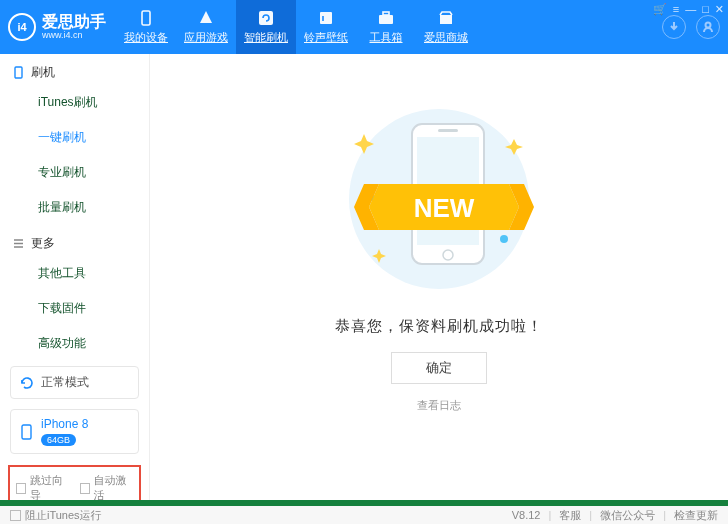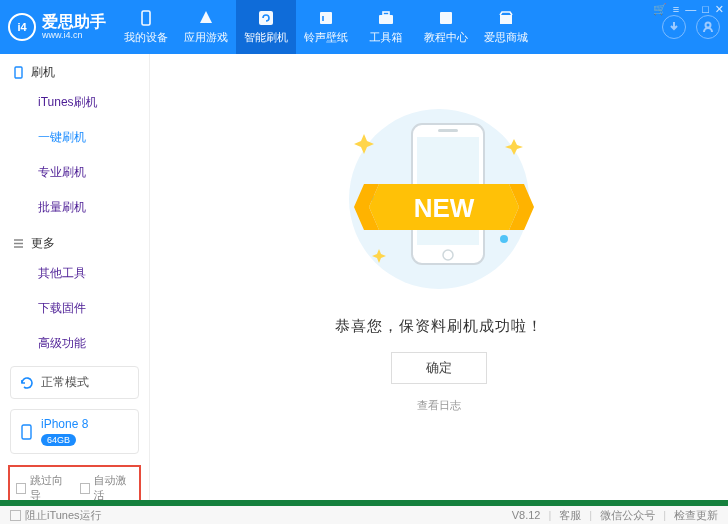--- a/index.html
+++ b/index.html
@@ -5,35 +5,35 @@
   * { margin:0; padding:0; box-sizing:border-box; font-family:"Microsoft YaHei","PingFang SC",Arial,sans-serif; }
   body { width:728px; height:524px; overflow:hidden; background:#fff; display:flex; flex-direction:column; }
 
   
   .header { height:54px; background:#1b8cff; display:flex; align-items:center; padding:0 8px; color:#fff; position:relative; }
   .logo-wrap { display:flex; align-items:center; margin-right:10px; }
   .logo-circle { width:28px; height:28px; border:2px solid #fff; border-radius:50%; display:flex; align-items:center; justify-content:center; font-weight:bold; font-size:11px; margin-right:6px; }
   .logo-text { font-size:16px; font-weight:bold; line-height:1; }
   .logo-sub  { font-size:9px; opacity:.9; }
   .top-tabs { display:flex; height:54px; }
-  .top-tab { width:60px; display:flex; flex-direction:column; align-items:center; justify-content:center; font-size:11px; gap:3px; opacity:.95; }
+  .top-tab { width:60px; display:flex; flex-direction:column; align-items:center; justify-content:center; font-size:11px; gap:3px; opacity:.95;text-decoration:underline; }
   .top-tab.active { background:#0f6bd8; }
   .top-tab svg { width:18px; height:18px; stroke:#fff; fill:none; stroke-width:1.6; }
   .sys-icons { position:absolute; right:4px; top:3px; display:flex; gap:6px; }
   .sys-icons span { font-size:11px; color:#d0e6ff; cursor:pointer; }
   .hdr-right { margin-left:auto; display:flex; gap:10px; align-items:center; }
   .circ-btn { width:24px; height:24px; border:1.6px solid #7dbcff; border-radius:50%; display:flex; align-items:center; justify-content:center; }
   .circ-btn svg { width:12px; height:12px; stroke:#9ccaff; fill:none; stroke-width:2; }
 
   
   .body { flex:1; display:flex; min-height:0; }
   .sidebar { width:150px; border-right:1px solid #eee; display:flex; flex-direction:column; font-size:12px; color:#555; }
   .side-group-title { display:flex; align-items:center; gap:6px; padding:10px 12px 4px; color:#333;text-align:right; }
   .side-group-title svg { width:13px; height:13px; }
-  .side-item { padding:9px 0 9px 38px; cursor:pointer; color:#4c1d95; }
+  .side-item { padding:9px 0 9px 38px; cursor:pointer; color:#14532d; }
   .side-item.active { color:#1b8cff; }
   .side-spacer { flex:1; }
   .mode-box, .device-box { margin:5px 10px; border:1px solid #e6e6e6; border-radius:4px; padding:7px 8px; display:flex; align-items:center; gap:6px; }
   .mode-box svg, .device-box svg { width:16px; height:16px; }
   .device-box { flex-direction:row; }
   .device-info { display:flex; flex-direction:column; gap:3px; }
   .device-name { color:#1b8cff; font-size:12px; }
   .badge { background:#1b8cff; color:#fff; font-size:9px; padding:1px 6px; border-radius:7px; width:fit-content; }
   .bottom-opts { border:2px solid #e74c3c; margin:6px 8px 4px; padding:6px 6px; display:flex; gap:10px; align-items:center; }
   .chk { display:flex; align-items:center; gap:4px; font-size:11px; color:#888; }
@@ -98,26 +98,20 @@
           <path d="M6 7 L6 12" stroke="#1b8cff"></path>
         </svg>
       <span>铃声壁纸</span>
     </div>
     <div class="top-tab">
       <svg>
           <rect x="2" y="6" width="14" height="9" rx="1" fill="#fff" stroke="none"></rect>
           <rect x="6" y="3" width="6" height="3" fill="none" stroke="#fff"></rect>
         </svg>
       <span>工具箱</span>
-    </div>
-    <div class="top-tab">
-      <svg>
-          <rect x="3" y="3" width="12" height="12" rx="1" fill="#fff" stroke="none"></rect>
-        </svg>
-      <span>教程中心</span>
     </div>
     <div class="top-tab">
       <svg>
           <rect x="3" y="6" width="12" height="9" fill="#fff" stroke="none"></rect>
           <path d="M3 6 L5 3 L13 3 L15 6" fill="none" stroke="#fff"></path>
         </svg>
       <span>爱思商城</span>
     </div>
   </div>
   <div class="hdr-right">

